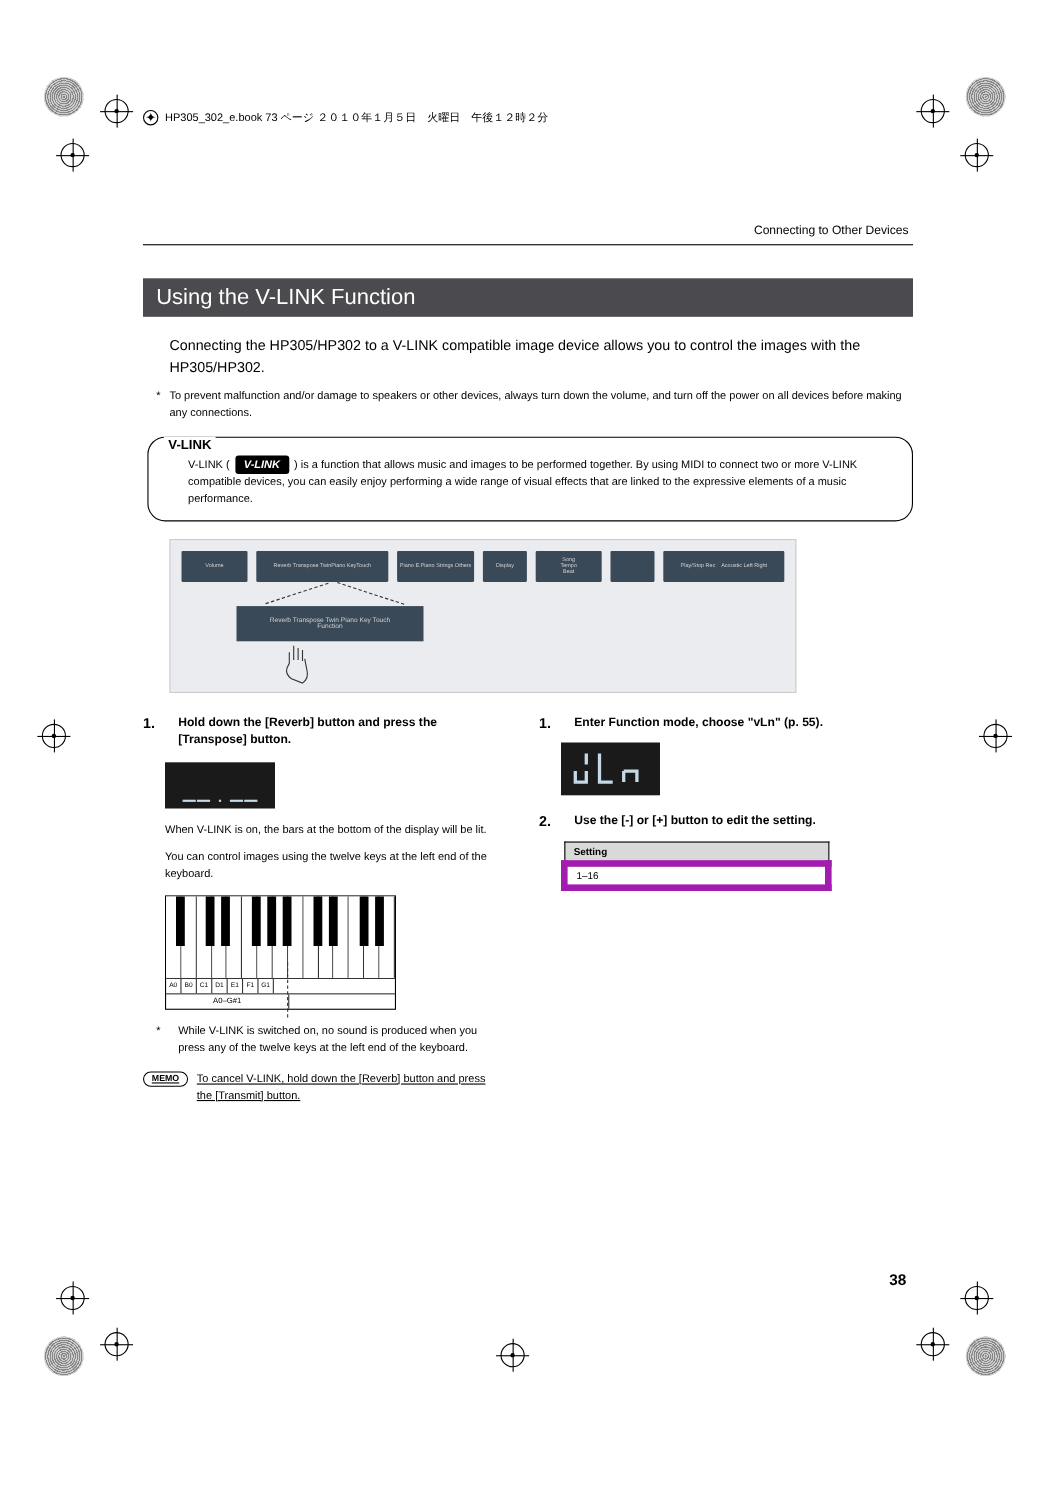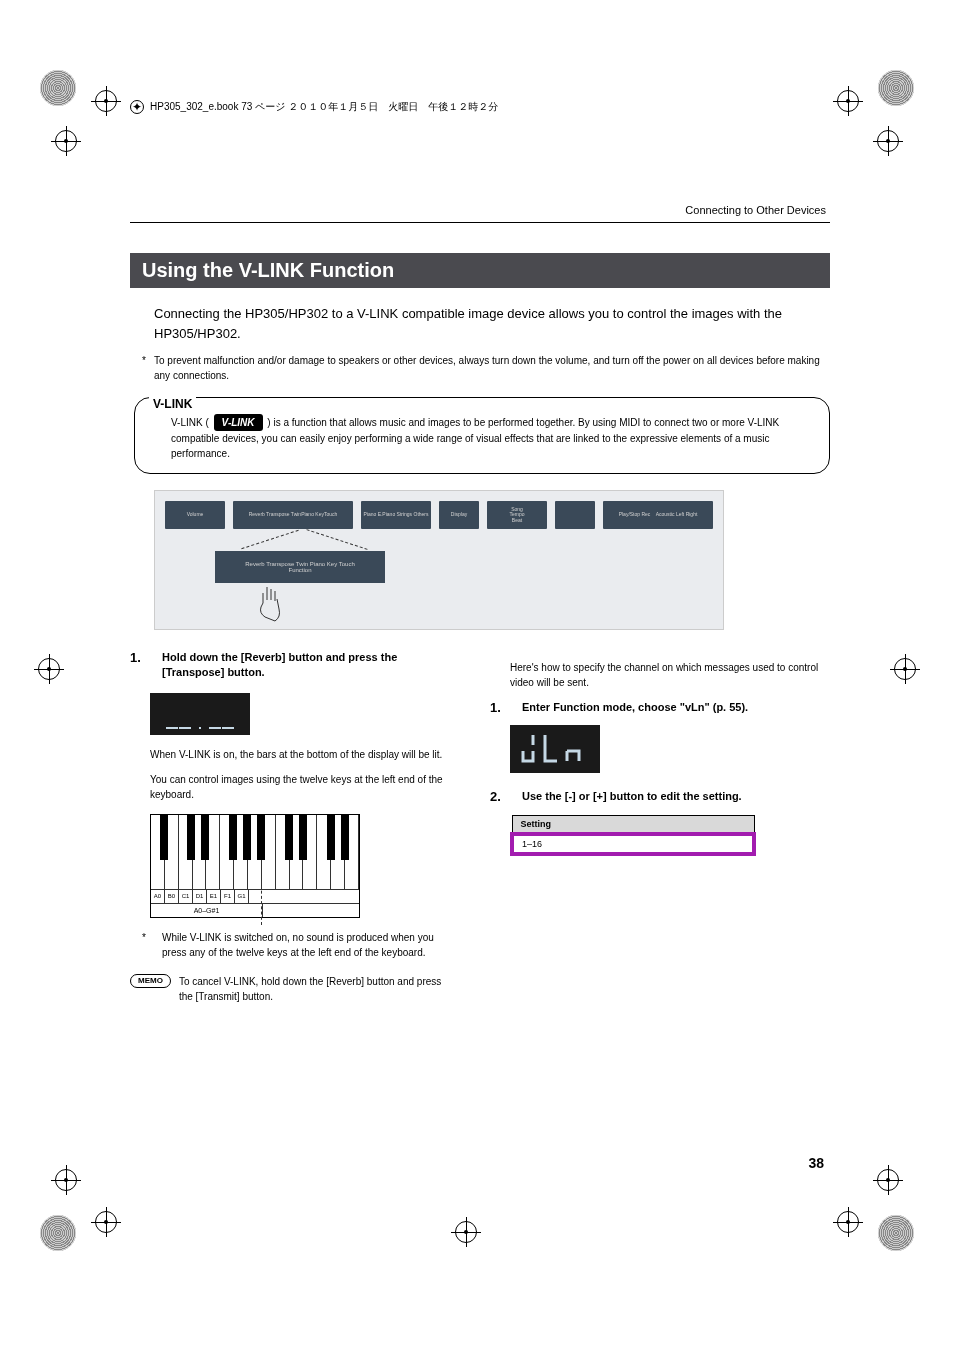--- a/index.html
+++ b/index.html
@@ -51,21 +51,21 @@
     }
     .header-rule {
       border: none;
       border-top: 1px solid #000;
       margin-bottom: 30px;
     }
     .section-title {
       background: #4a4a4f;
       color: #fff;
       font-size: 20px;
-      font-weight: bold;
+      font-weight: normal;
       padding: 6px 12px;
       margin-bottom: 16px;
     }
     .body-text {
       font-size: 13px;
       line-height: 1.5;
       margin-bottom: 10px;
       padding-left: 24px;
     }
     .note-text {
@@ -310,20 +310,21 @@
       position: absolute;
       top: 60px;
       left: 110px;
       border-left: 1px dashed #333;
       height: 50px;
     }
     .memo-row {
       display: flex;
       gap: 8px;
       margin: 6px 0;
+      text-decoration: underline;
     }
     .memo-badge {
       border: 1px solid #000;
       border-radius: 7px;
       font-size: 8px;
       font-weight: bold;
       padding: 1px 7px;
       height: 14px;
       flex-shrink: 0;
     }
@@ -345,21 +346,21 @@
       width: 246px;
     }
     .settings-table th {
       background: #d9d9d9;
       border: 1px solid #000;
       text-align: left;
       font-size: 9px;
       padding: 3px 8px;
     }
     .settings-table td {
-      border: 4px solid #a21caf;
+      border: 6px solid #a21caf;
       font-size: 9px;
       padding: 3px 8px;
     }
     .page-number {
       font-size: 14px;
       font-weight: bold;
       text-align: right;
       position: absolute;
       bottom: 180px;
       right: 130px;
@@ -625,21 +626,20 @@
       </div>
 
       <div class="memo-row">
         <div class="memo-badge">MEMO</div>
         <div class="memo-text">To cancel V-LINK, hold down the [Reverb] button and press the [Transmit] button.</div>
       </div>
     </div>
 
     <div class="col-right">
 
-      <div class="sub-text" style="margin-left:20px;">Here's how to specify the channel on which messages used to control video will be sent.</div>
 
       <div class="step">
         <div class="step-num">1.</div>
         <div class="step-body step-body-bold">Enter Function mode, choose "vLn" (p. 55).</div>
       </div>
 
       <div class="lcd-display-big">
         <svg width="72" height="36" viewBox="0 0 72 36">
           <g stroke="#c5d8e5" stroke-width="3" fill="none" stroke-linecap="butt">
 

